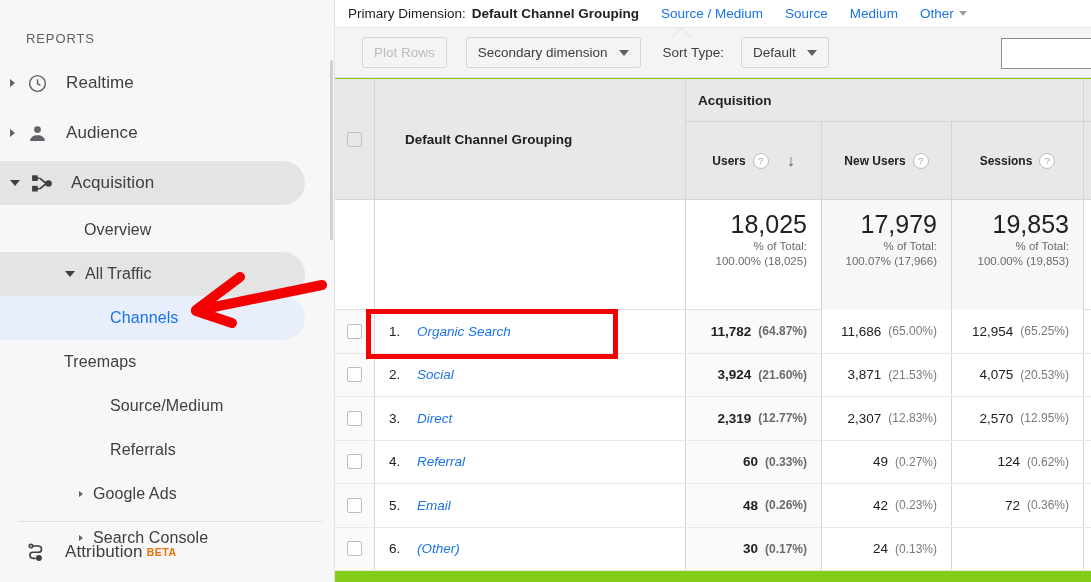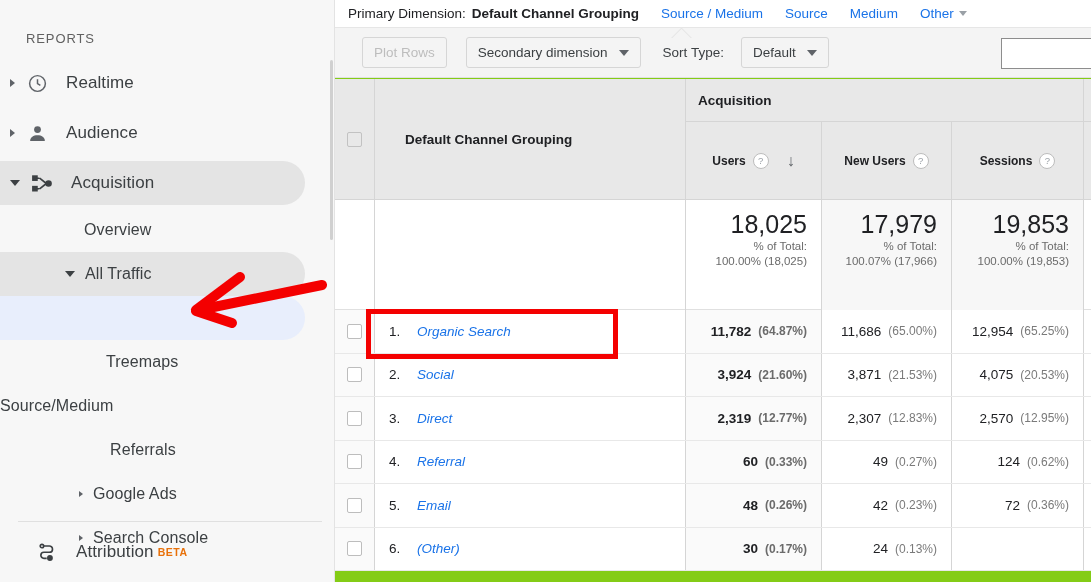--- a/index.html
+++ b/index.html
@@ -260,30 +260,33 @@
       <div class="nav-row sub">
         <div class="pill grey"></div>
         <div class="nav-content" style="padding-left:65px">
           <div class="caret down" style="margin-left:0"></div>
           <span class="sub-label" style="margin-left:10px">All Traffic</span>
         </div>
       </div>
 
       <div class="nav-row sub">
         <div class="pill blue"></div>
+        <div class="nav-content" style="padding-left:110px">
+          <span class="sub-label link">Channels</span>
+        </div>
       </div>
 
       <div class="nav-row sub">
-        <div class="nav-content" style="padding-left:106px">
+        <div class="nav-content" style="padding-left:64px">
           <span class="sub-label">Treemaps</span>
         </div>
       </div>
 
       <div class="nav-row sub">
-        <div class="nav-content" style="">
+        <div class="nav-content" style="padding-left:110px">
           <span class="sub-label">Source/Medium</span>
         </div>
       </div>
 
       <div class="nav-row sub">
         <div class="nav-content" style="padding-left:110px">
           <span class="sub-label">Referrals</span>
         </div>
       </div>
 
@@ -298,21 +301,21 @@
         <div class="nav-content" style="padding-left:79px">
           <div class="caret small" style="margin-left:0"></div>
           <span class="sub-label" style="margin-left:10px">Search Console</span>
         </div>
       </div>
     </div>
 
     <div class="divider" style="top:521px"></div>
 
     <div class="nav-row top-level" style="position:absolute;top:528px;left:0;width:335px;height:48px">
-      <div class="nav-content" style="padding-left:34px">
+      <div class="nav-content" style="padding-left:23px">
         <div class="nav-icon" style="margin-left:0">
           <svg width="22" height="22" viewBox="0 0 24 24" fill="none" stroke="#3c4043" stroke-width="1.8">
             <circle cx="6.5" cy="5.5" r="1.9"></circle>
             <path d="M8.4 5.5h6.2a3.4 3.4 0 0 1 0 6.8H8.6a3.3 3.3 0 0 0 0 6.6h3.1"></path>
             <circle cx="15.2" cy="18.6" r="2.3" fill="#3c4043"></circle>
           </svg>
         </div>
         <div class="nav-label">Attribution</div>
         <span class="beta">BETA</span>
       </div>

